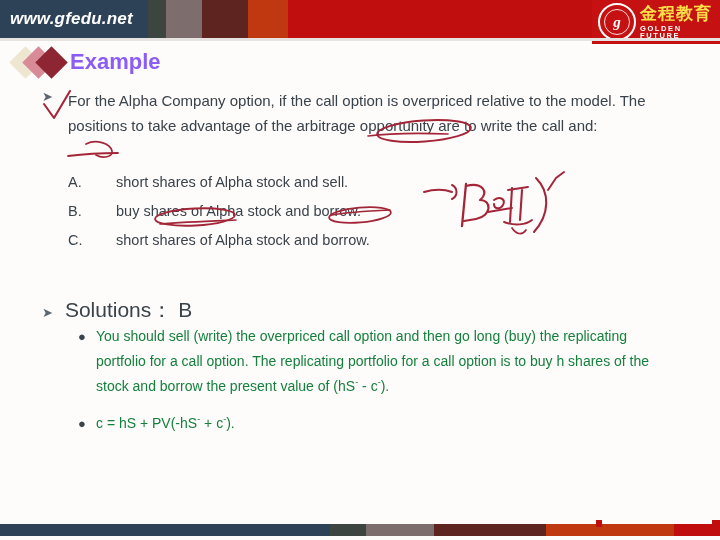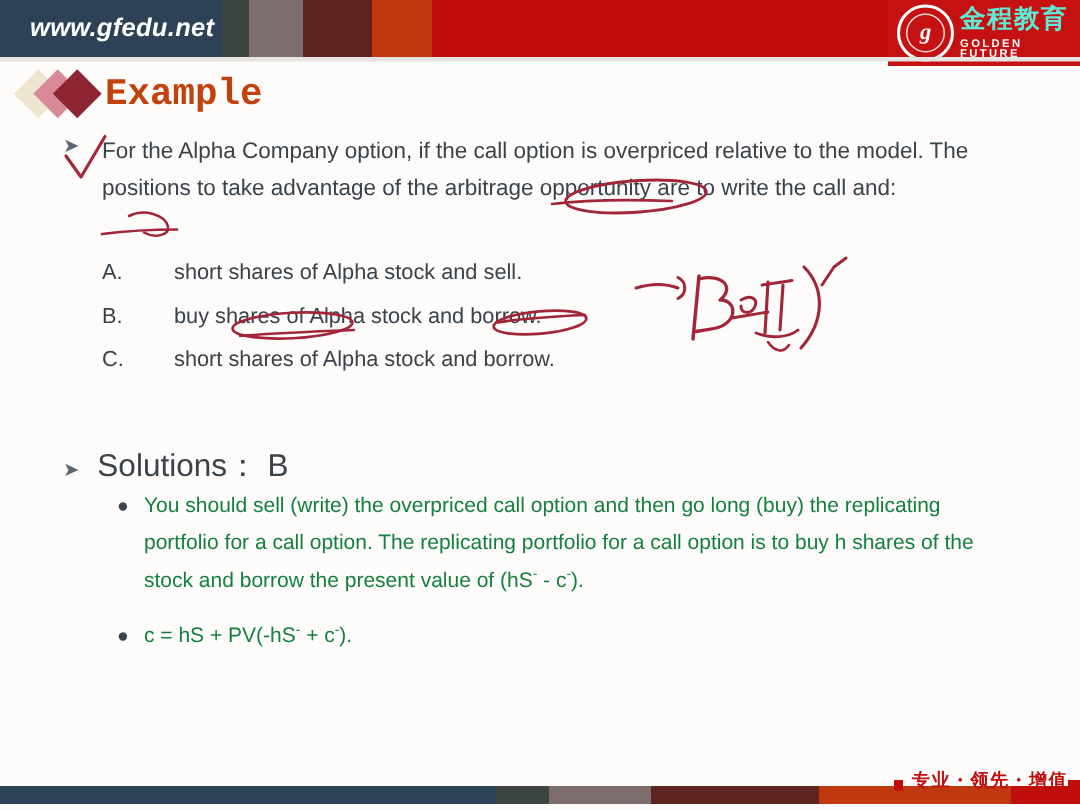--- a/index.html
+++ b/index.html
@@ -10,21 +10,21 @@
     -webkit-font-smoothing:antialiased;
   }
   .slide{position:relative;width:720px;height:540px;background:#fdfcfb;overflow:hidden;}
 
   
   .topbar{position:absolute;left:0;top:0;width:720px;height:38px;display:flex;}
   .tb-seg{height:38px;}
   .tb-url{
     flex:0 0 148px;background:#2d4257;color:#ffffff;
     font-style:italic;font-weight:bold;font-size:17px;
-    display:flex;align-items:center;padding-left:20px;box-sizing:border-box;
+    display:flex;align-items:center;padding-left:10px;box-sizing:border-box;
     letter-spacing:.2px;font-family:"Liberation Sans",sans-serif;
   }
   .tb-dark{flex:0 0 18px;background:#3d4540;}
   .tb-gray{flex:0 0 36px;background:#7d6d6d;}
   .tb-maroon{flex:0 0 46px;background:#5e2420;}
   .tb-orange{flex:0 0 40px;background:#c0380f;}
   .tb-red{flex:1 1 auto;background:#c00d0d;}
 
   
   .logo{
@@ -38,37 +38,37 @@
     position:relative;flex:0 0 34px;
     display:flex;align-items:center;justify-content:center;
   }
   .seal::after{
     content:"";position:absolute;left:4px;top:4px;right:4px;bottom:4px;
     border:1px solid rgba(255,255,255,.85);border-radius:50%;
   }
   .seal-g{color:#fff;font-style:italic;font-weight:bold;font-size:15px;
           font-family:"Liberation Serif",serif;z-index:2;line-height:1;}
   .logo-txt{display:flex;flex-direction:column;justify-content:center;line-height:1;}
-  .logo-cn{color:#5eead4;font-size:17px;font-weight:bold;letter-spacing:1px;
+  .logo-cn{color:#fde047;font-size:17px;font-weight:bold;letter-spacing:1px;
            font-family:"DejaVu Sans",sans-serif;}
   .logo-en{color:#ffffff;font-size:7.5px;font-weight:bold;letter-spacing:1.6px;margin-top:3px;}
 
   
   .top-sep{position:absolute;left:0;top:38px;width:720px;height:3px;background:#e7e3e0;}
 
   
   .title-row{position:absolute;left:14px;top:44px;height:36px;display:flex;align-items:center;}
   .diamonds{position:relative;width:58px;height:34px;flex:0 0 58px;}
   .dia{position:absolute;width:23px;height:23px;transform:rotate(45deg);}
   .dia1{left:0px;  top:6px; background:#efe6d2;}
   .dia2{left:13px; top:6px; background:#d98a97;}
   .dia3{left:26px; top:6px; background:#8d2632;}
   .title-text{
-    font-size:25px;font-weight:bold;color:#c2410c;
-    font-family:Liberation Mono, monospace;margin-left:-2px;
+    font-size:22px;font-weight:bold;color:#8b5cf6;
+    font-family:Liberation Sans, sans-serif;margin-left:-2px;
   }
 
   
   .content{position:absolute;left:0;top:88px;width:720px;}
   .q-block{position:relative;padding-left:40px;padding-right:30px;}
   .arrow{
     position:absolute;left:42px;color:#5c6670;font-size:13px;line-height:1;
   }
   .q-text{
     font-size:15px;line-height:25px;color:#3a424a;
@@ -227,17 +227,16 @@
   </svg>
 
   <div class="botbar">
     <div class="bb-slate"></div>
     <div class="bb-dark"></div>
     <div class="bb-gray"></div>
     <div class="bb-maroon"></div>
     <div class="bb-orange"></div>
     <div class="bb-red"></div>
   </div>
-  <div class="tagline">专业・领先・增值</div>
   <div class="tag-tick-l"></div>
   <div class="tag-tick-r"></div>
 
 </div>
 
 </body></html>

